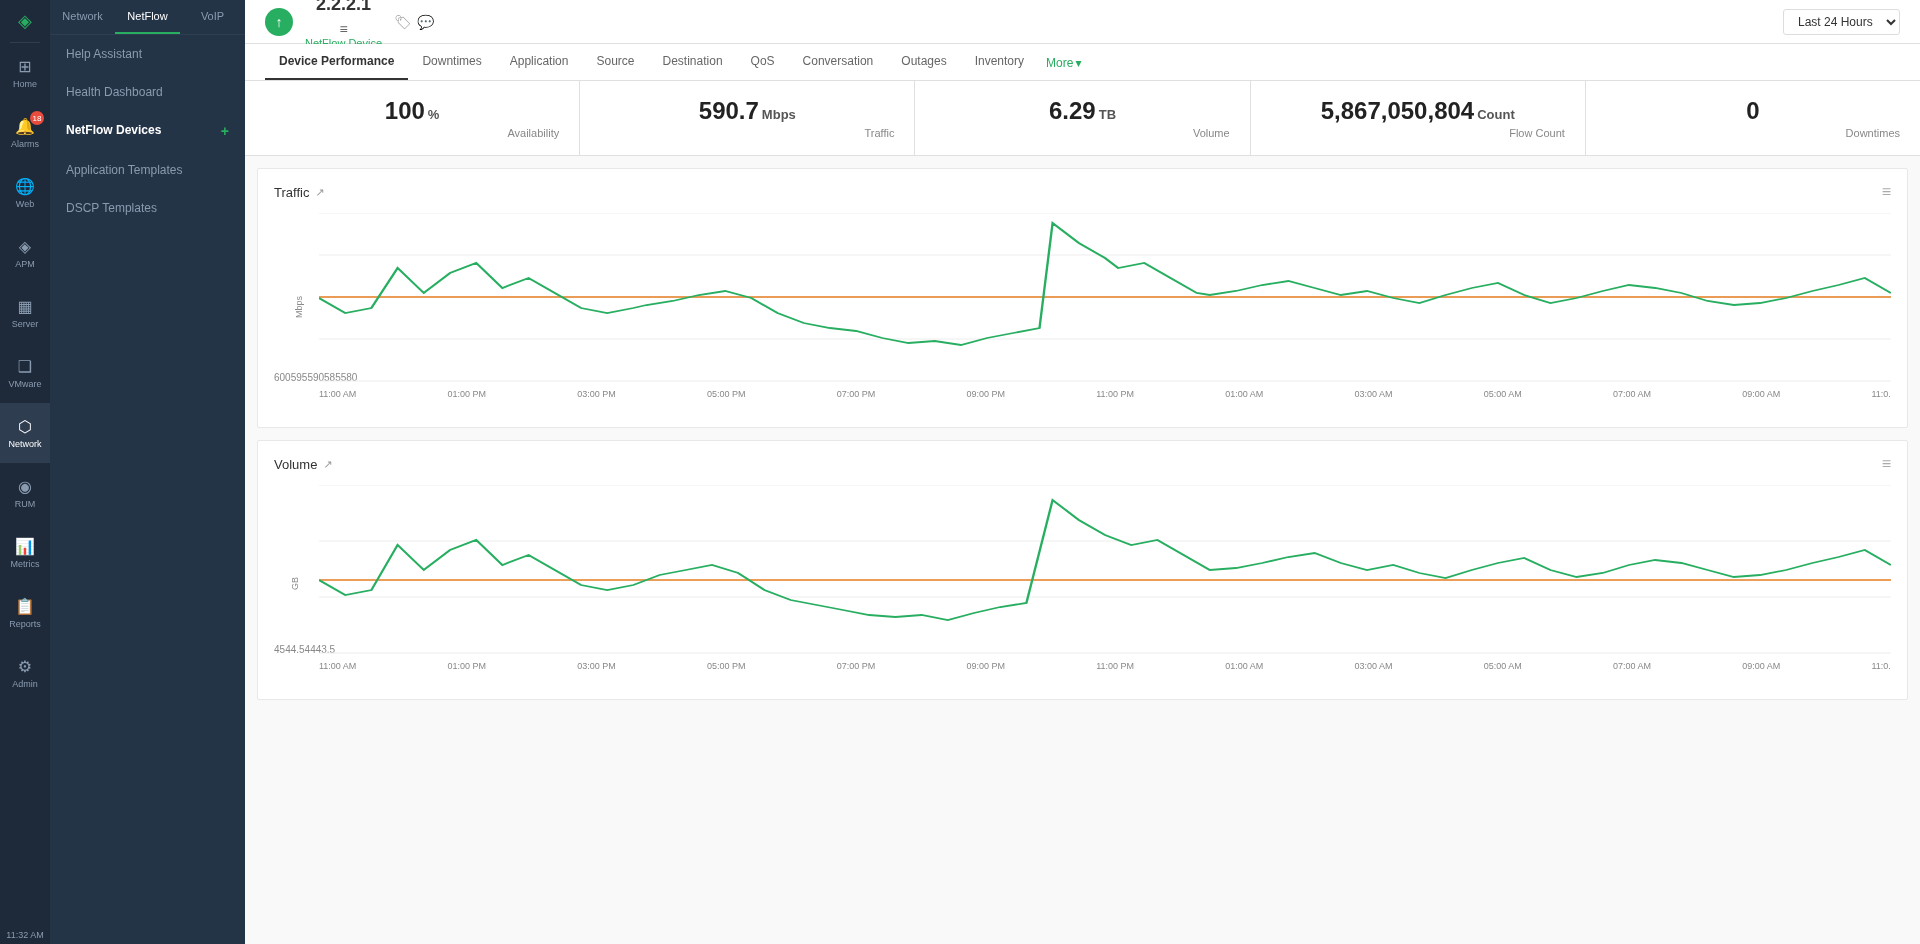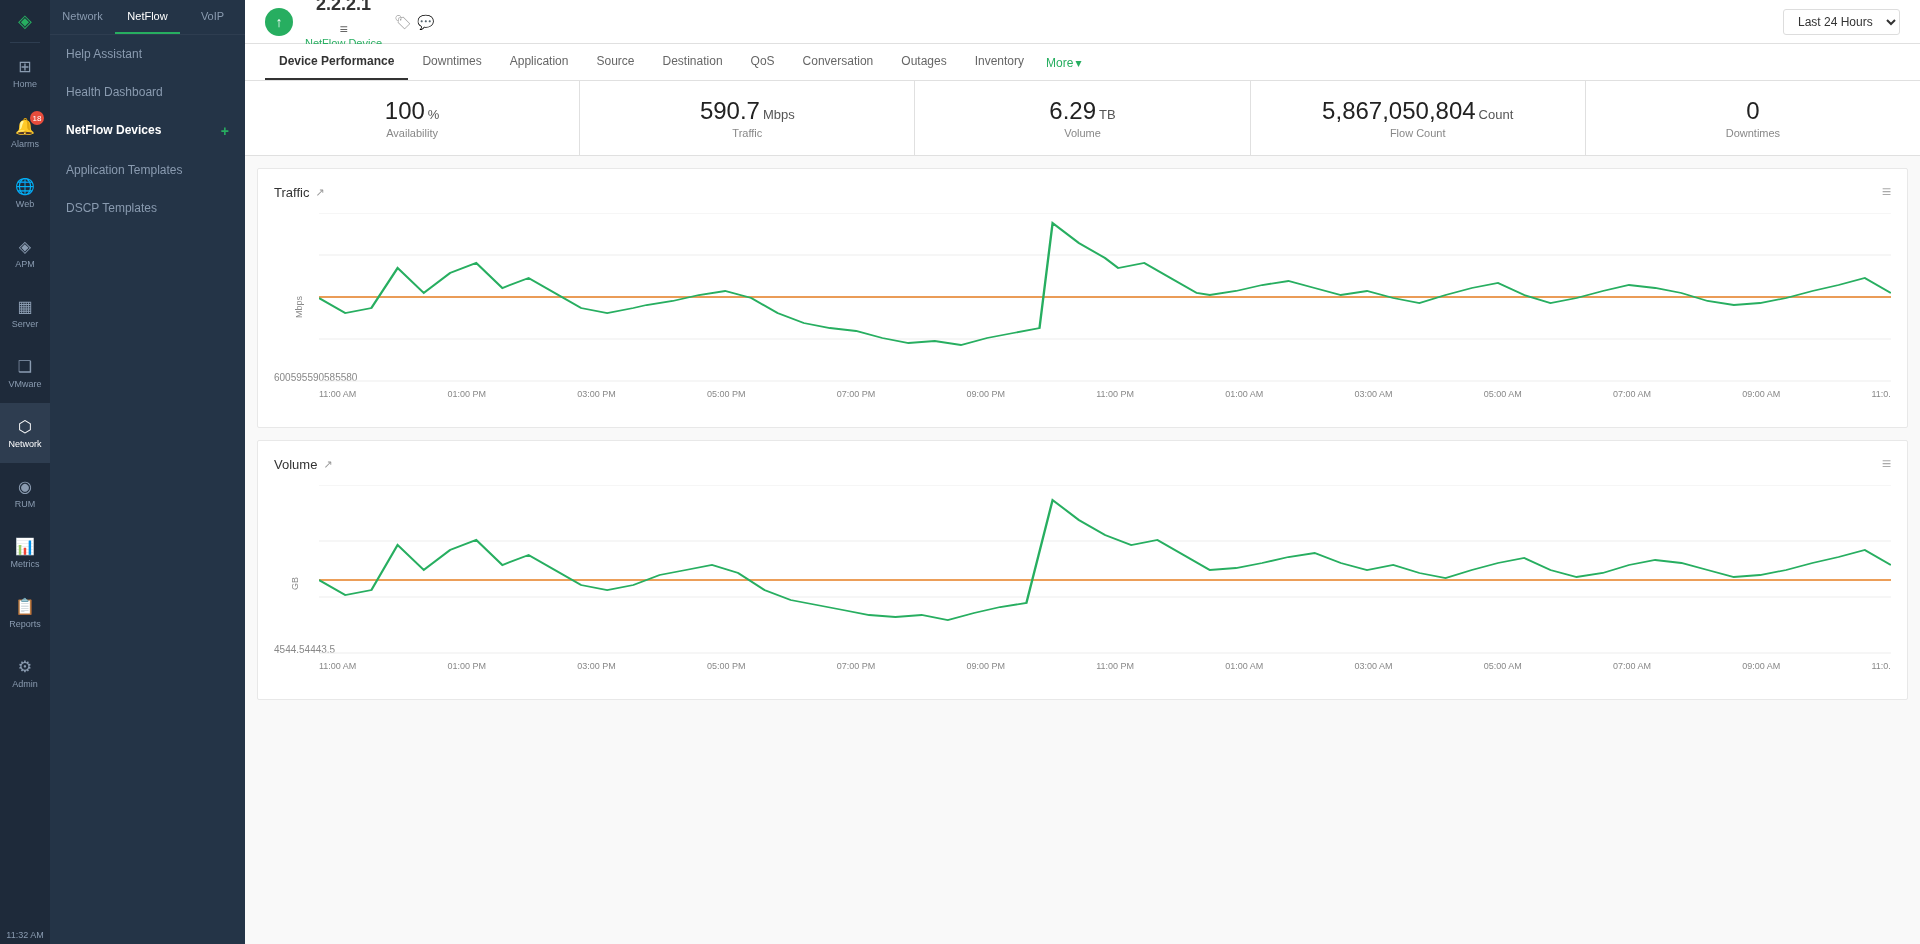--- a/index.html
+++ b/index.html
@@ -160,23 +160,23 @@
       background: #fff;
       flex-shrink: 0;
     }
     .stat-item {
       flex: 1;
       padding: 16px 20px;
       border-right: 1px solid #e0e0e0;
       text-align: center;
     }
     .stat-item:last-child { border-right: none; }
-    .stat-value { font-size: 24px; font-weight: 400; color: #222; display: flex; align-items: baseline; justify-content: center; gap: 3px; }
+    .stat-value { font-size: 24px; font-weight: 700; color: #222; display: flex; align-items: baseline; justify-content: center; gap: 3px; }
     .stat-unit { font-size: 13px; color: #555; }
-    .stat-label { font-size: 11px; color: #888; margin-top: 2px; }
+    .stat-label { font-size: 11px; color: #888; margin-top: 2px; text-align: right; }
 
     
     .charts-area {
       flex: 1;
       overflow-y: auto;
       padding: 0;
       background: #f9f9f9;
     }
     .chart-section {
       background: #fff;

